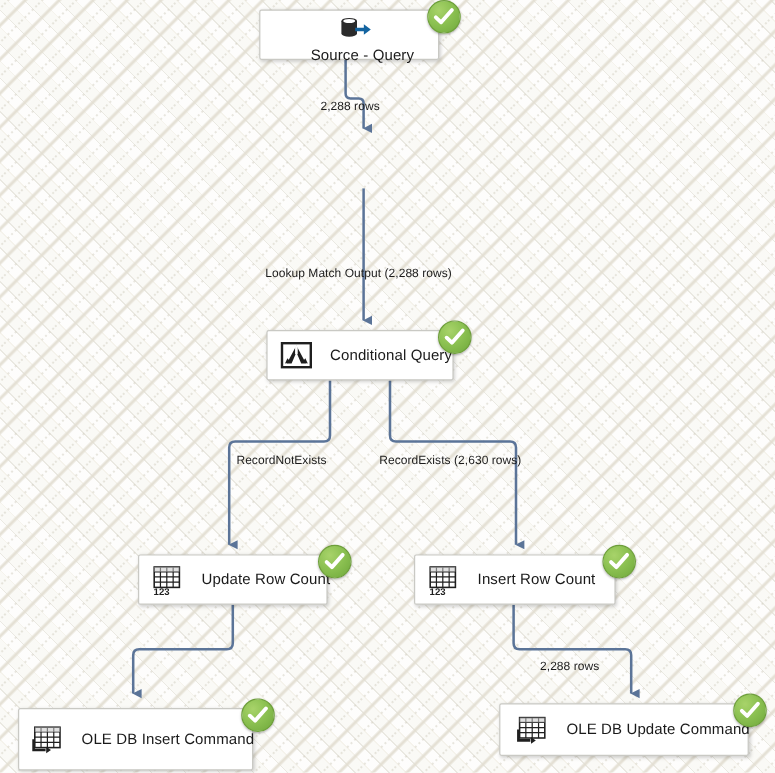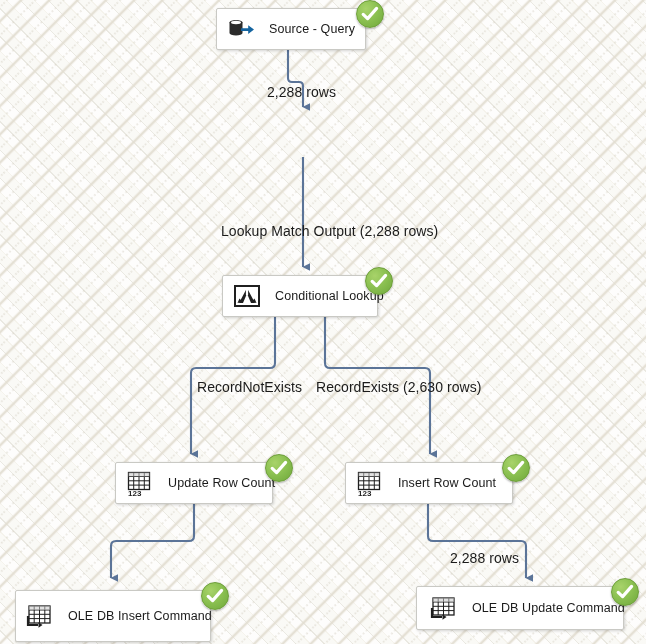--- a/index.html
+++ b/index.html
@@ -73,21 +73,21 @@
     height: 26px;
     border-radius: 50%;
     background: radial-gradient(circle at 34% 30%, #a8d36a 0%, #8cc152 45%, #6fa83b 100%);
     border: 1px solid #6d9e3a;
     box-shadow: 0 1px 2px rgba(0,0,0,0.3);
     z-index: 12;
   }
   .badge svg { position: absolute; left: 0; top: 0; }
   .wlabel {
     position: absolute;
-    font-size: 14px;
+    font-size: 10px;
     color: #1b1b1b;
     white-space: nowrap;
     z-index: 6;
     letter-spacing: 0.05px;
   }
 </style>
 </head>
 <body>
 
 <div id="canvas">
@@ -127,21 +127,21 @@
   <div class="wlabel" style="left:267px; top:84px;">2,288 rows</div>
 
   <div class="wlabel" style="left:221px; top:203px;margin-top:20px;">Lookup Match Output (2,288 rows)</div>
 
   <div class="wlabel" style="left:197px; top:379px;">RecordNotExists</div>
 
   <div class="wlabel" style="left:316px; top:379px;">RecordExists (2,630 rows)</div>
 
   <div class="wlabel" style="left:450px; top:550px;">2,288 rows</div>
 
-  <div class="node" style="left:216px; top:8px; width:150px; height:42px;">
+  <div class="node" style="left:216px; top:8px; width:150px; height:42px;flex-direction:column;">
     <div class="nicon">
       <svg width="30" height="30" viewBox="0 0 30 30" xmlns="http://www.w3.org/2000/svg">
         <ellipse cx="10" cy="8.5" rx="6.5" ry="2.6" fill="#2b2b2b"></ellipse>
         <path d="M3.5,8.5 L3.5,19 A6.5,2.6 0 0 0 16.5,19 L16.5,8.5 Z" fill="#2b2b2b"></path>
         <ellipse cx="10" cy="8.5" rx="5" ry="1.7" fill="#ffffff"></ellipse>
         <path d="M15,14.2 L22.2,14.2 L22.2,11.3 L28,15.6 L22.2,19.9 L22.2,17 L15,17 Z" fill="#1464a0"></path>
       </svg>
     </div>
     <div class="nlabel">Source - Query</div>
     <div class="badge" style="left:139px; top:-9px;">
@@ -155,21 +155,21 @@
   <div class="node" style="left:222px; top:275px; width:156px; height:42px;">
     <div class="nicon">
       <svg width="30" height="30" viewBox="0 0 30 30" xmlns="http://www.w3.org/2000/svg">
         <rect x="3" y="5" width="24" height="20" fill="none" stroke="#1f1f1f" stroke-width="2"></rect>
         <path d="M15,7 L23,22 L19,22 L15,12.5 L11,22 L7,22 Z" fill="#1f1f1f"></path>
         <path d="M7.5,17.5 L5.5,22 L10.5,21 Z" fill="#1f1f1f"></path>
         <path d="M22.5,17.5 L24.5,22 L19.5,21 Z" fill="#1f1f1f"></path>
         <rect x="13.9" y="7" width="2.2" height="7" fill="#ffffff"></rect>
       </svg>
     </div>
-    <div class="nlabel">Conditional Lookup</div>
+    <div class="nlabel">Conditional Query</div>
     <div class="badge" style="left:142px; top:-9px;">
       <svg width="26" height="26" viewBox="0 0 26 26" xmlns="http://www.w3.org/2000/svg">
         <path d="M6.2,13.4 L10.6,17.6 L19.6,7.4" stroke="#ffffff" stroke-width="3.2" fill="none" stroke-linecap="round" stroke-linejoin="round"></path>
       </svg>
     </div>
   </div>
 
   <div class="node" style="left:115px; top:462px; width:158px; height:42px;">
     <div class="nicon">
       <svg width="30" height="30" viewBox="0 0 30 30" xmlns="http://www.w3.org/2000/svg">

